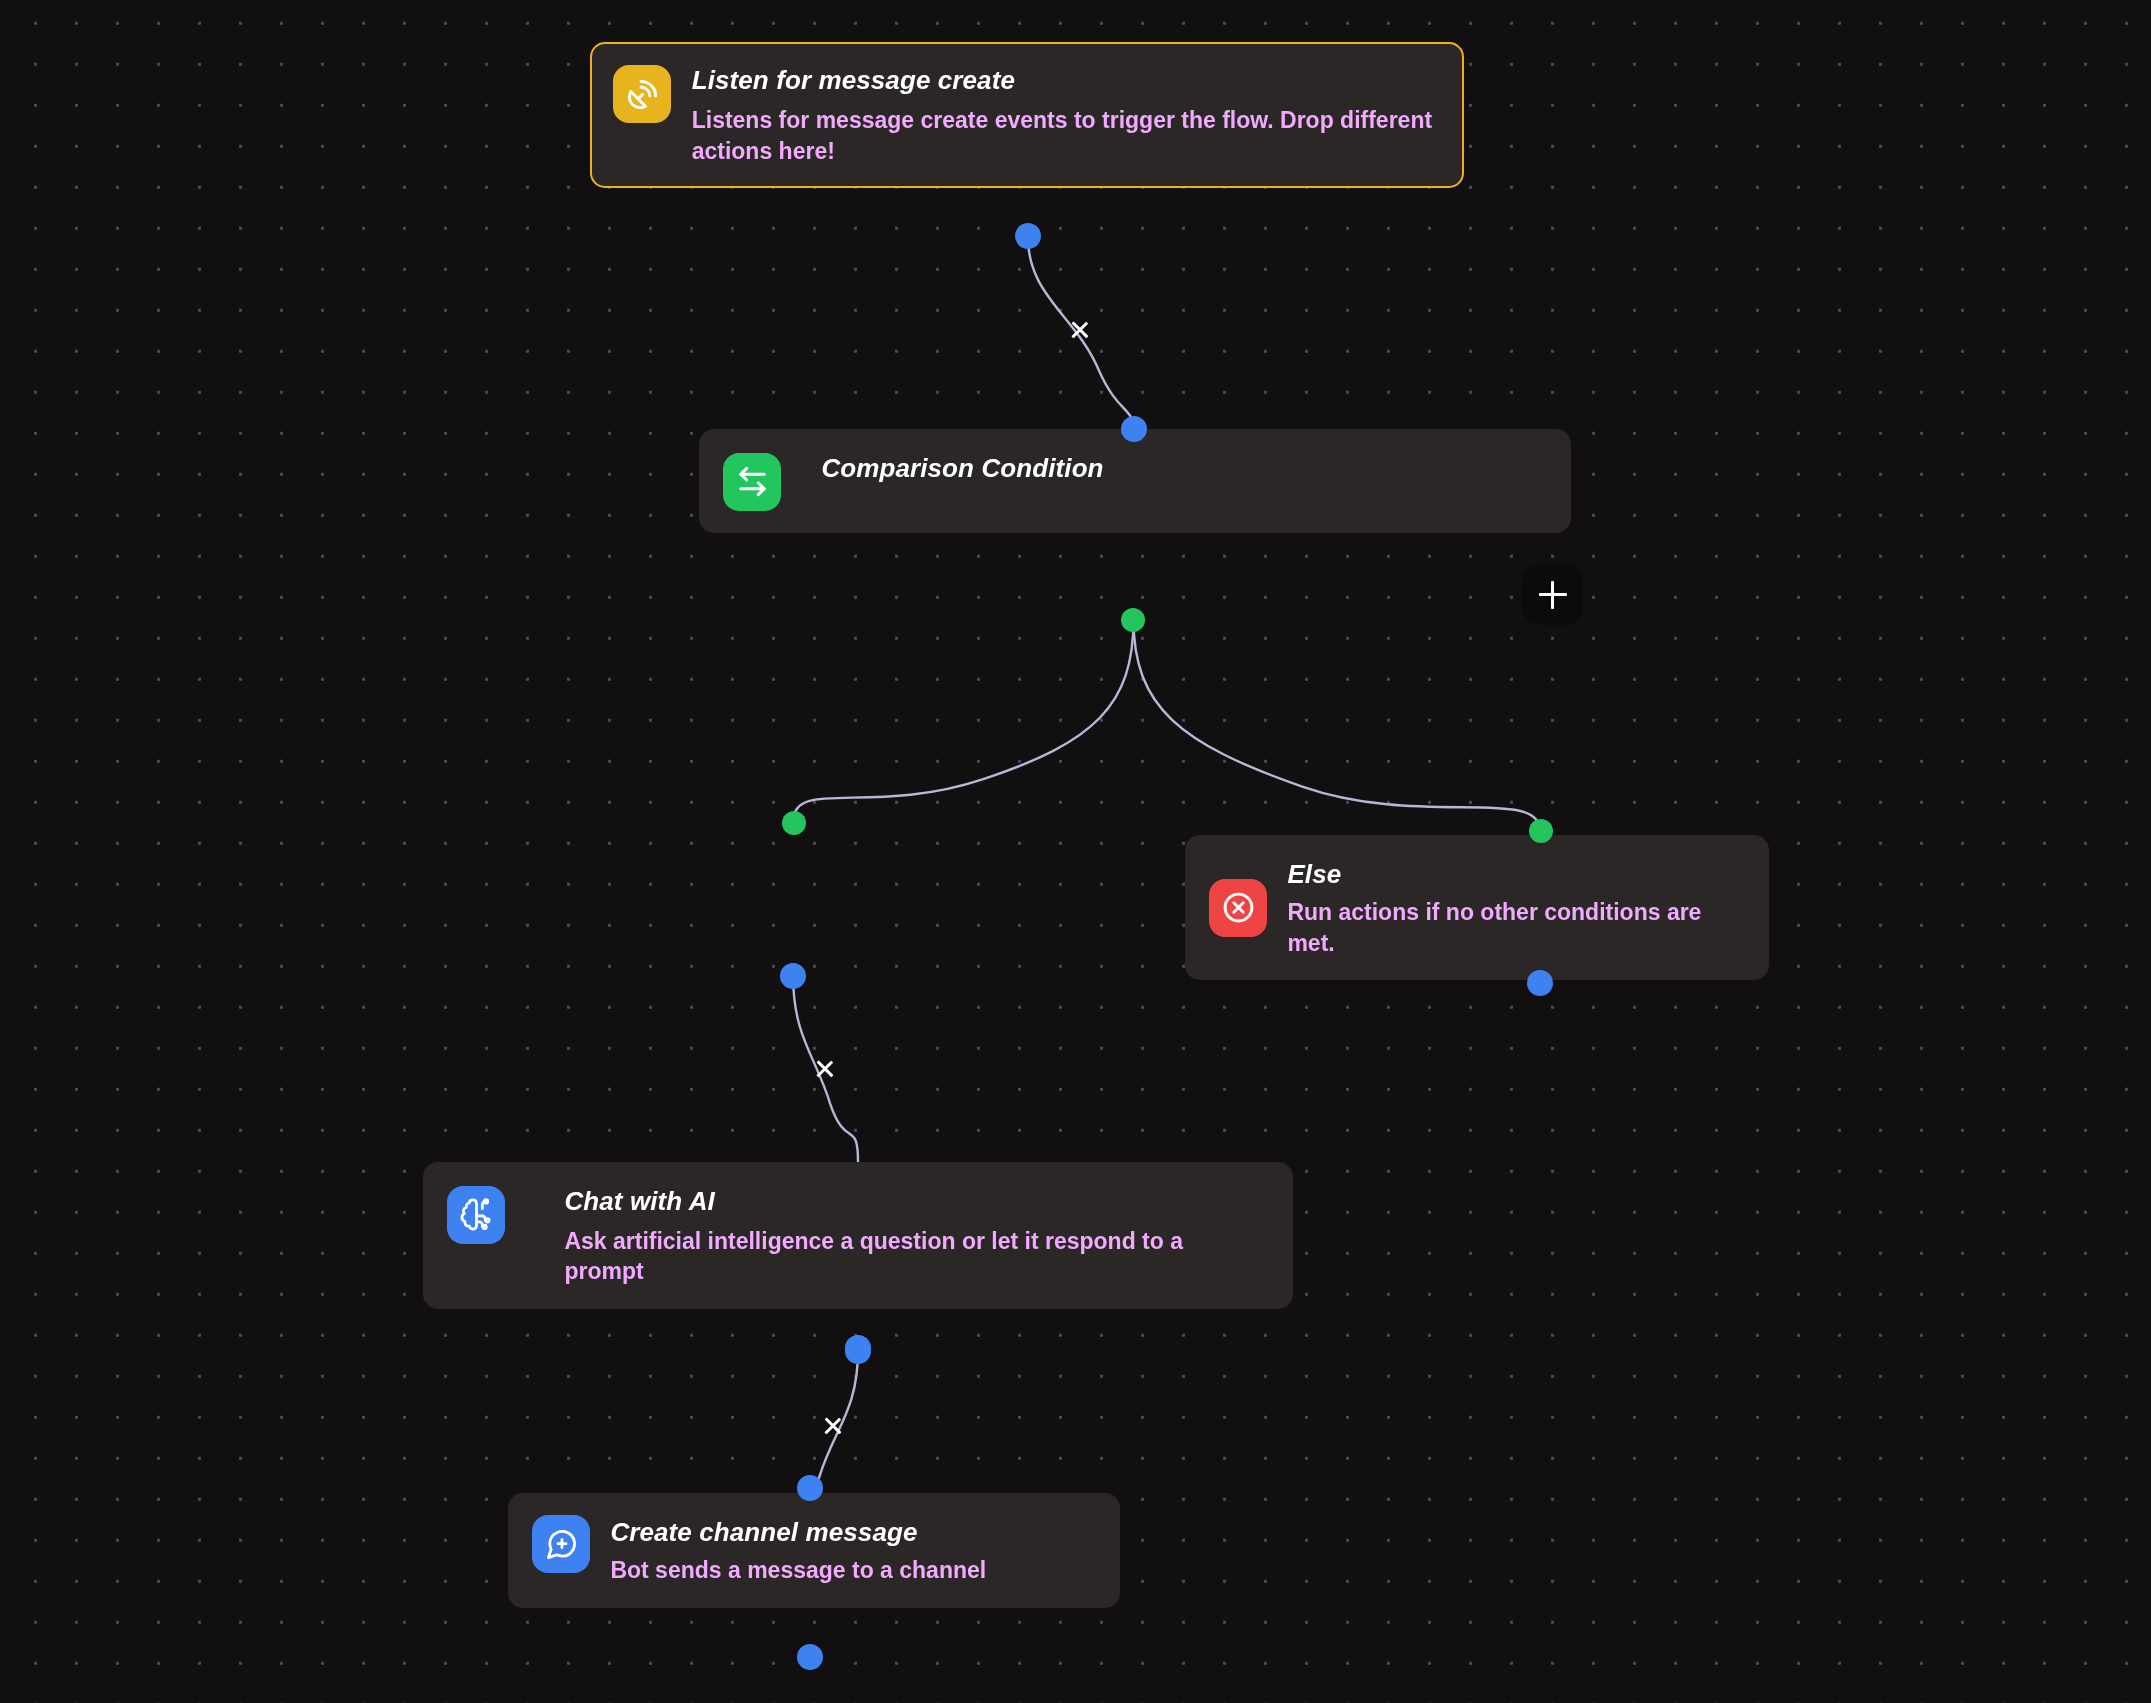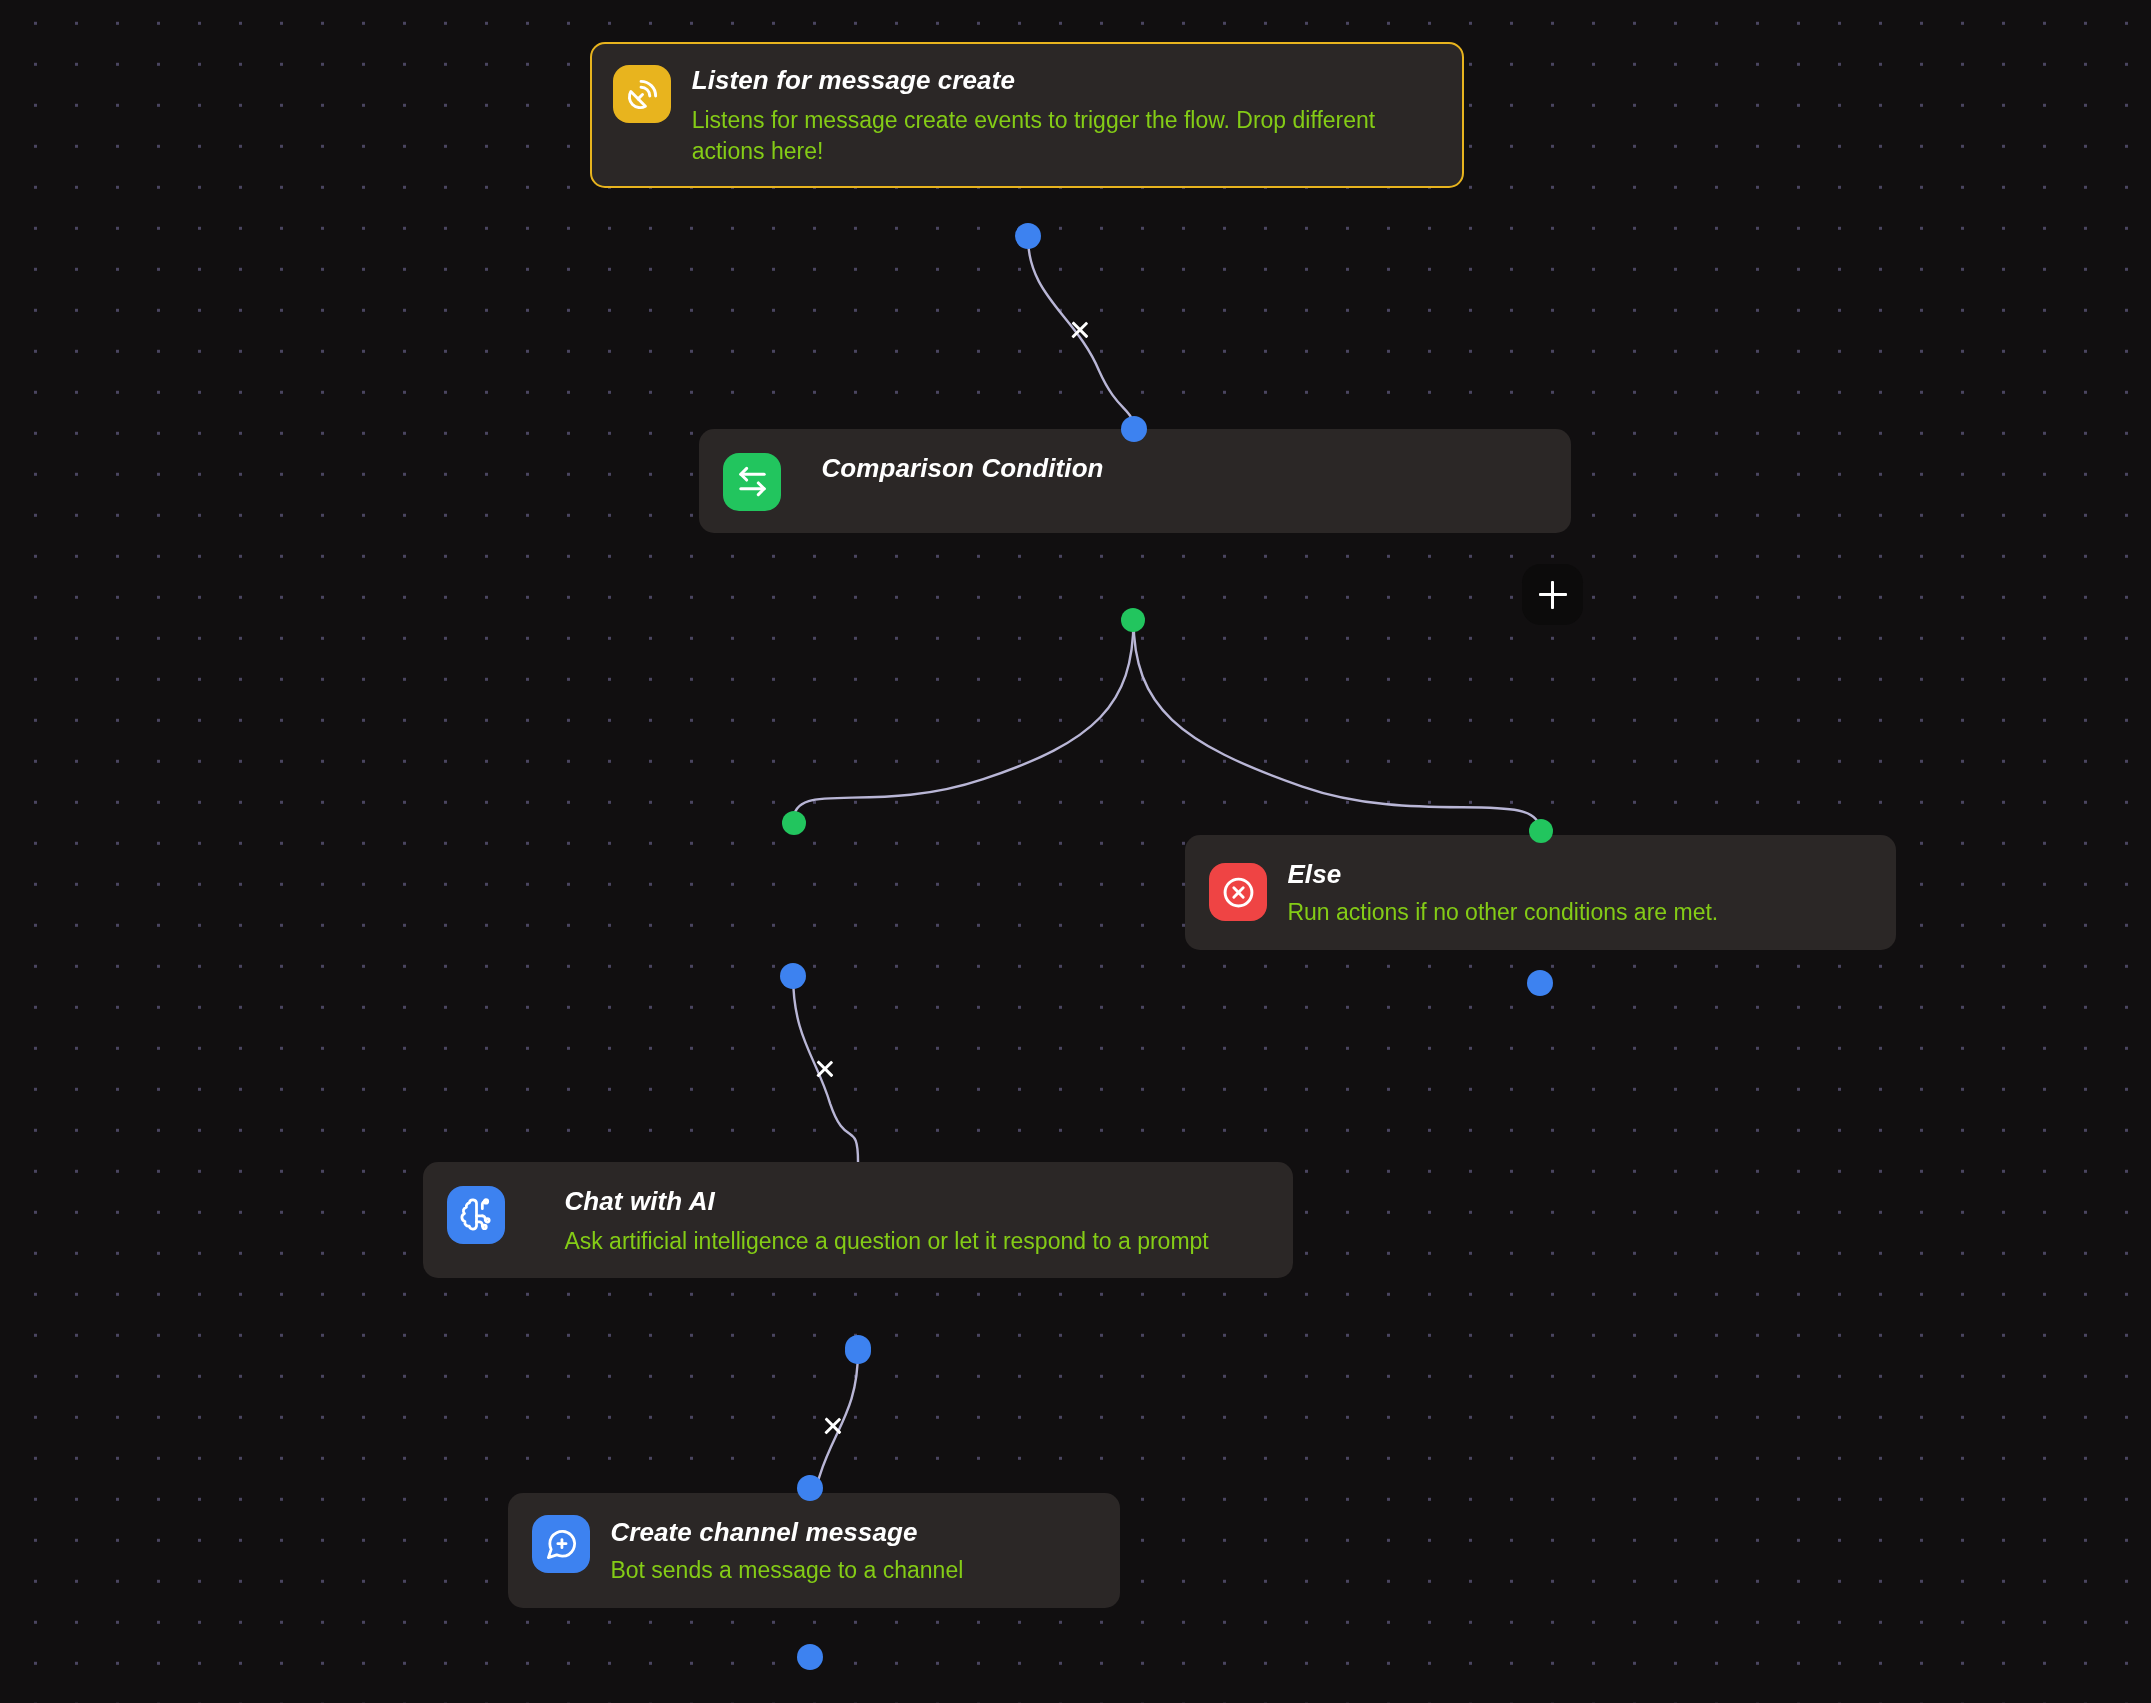--- a/index.html
+++ b/index.html
@@ -107,23 +107,23 @@
   }
   .node-title {
     color: #ffffff;
     font-size: 26px;
     font-weight: bold;
     line-height: 1.18;
     letter-spacing: 0.1px;
     font-style: italic;
   }
   .node-desc {
-    color: #84cc16;
+    color: #f0abfc;
     font-size: 23px;
-    font-weight: normal;
+    font-weight: bold;
     line-height: 1.33;
     margin-top: 9.3px;
   }
   .node.compact .node-icon { margin-top: 0; }
   .node.compact .node-desc { margin-top: 7.4px; }
 
   
   .add-button {
     position: absolute;
     width: 61px;
@@ -193,21 +193,21 @@
       <div class="node-title">Comparison Condition</div>
     </div>
   </div>
   <div class="add-button" style="left:1522px; top:564px;"></div>
   <div class="port green" style="left:1121px; top:608px; width:24px; height:24px;"></div>
 
   <div class="port green" style="left:782px; top:811px; width:24px; height:24px;"></div>
   <div class="port blue" style="left:780px; top:963px; width:26px; height:26px;"></div>
 
   <div class="port green" style="left:1529px; top:819px; width:24px; height:24px;"></div>
-  <div class="node compact" style="left:1185px; top:835px; width:711px; align-items:center;">
+  <div class="node compact" style="left:1185px; top:835px; width:584px; align-items:center;">
     <div class="node-icon" style="background:#ef4444;">
       <svg width="35" height="35" viewBox="0 0 24 24" fill="none" stroke="#ffffff" stroke-width="2" stroke-linecap="round" stroke-linejoin="round">
         <circle cx="12" cy="12" r="9.2"></circle>
         <path d="m15.2 8.8-6.4 6.4"></path>
         <path d="m8.8 8.8 6.4 6.4"></path>
       </svg>
     </div>
     <div class="node-body">
       <div class="node-title">Else</div>
       <div class="node-desc">Run actions if no other conditions are met.</div>

